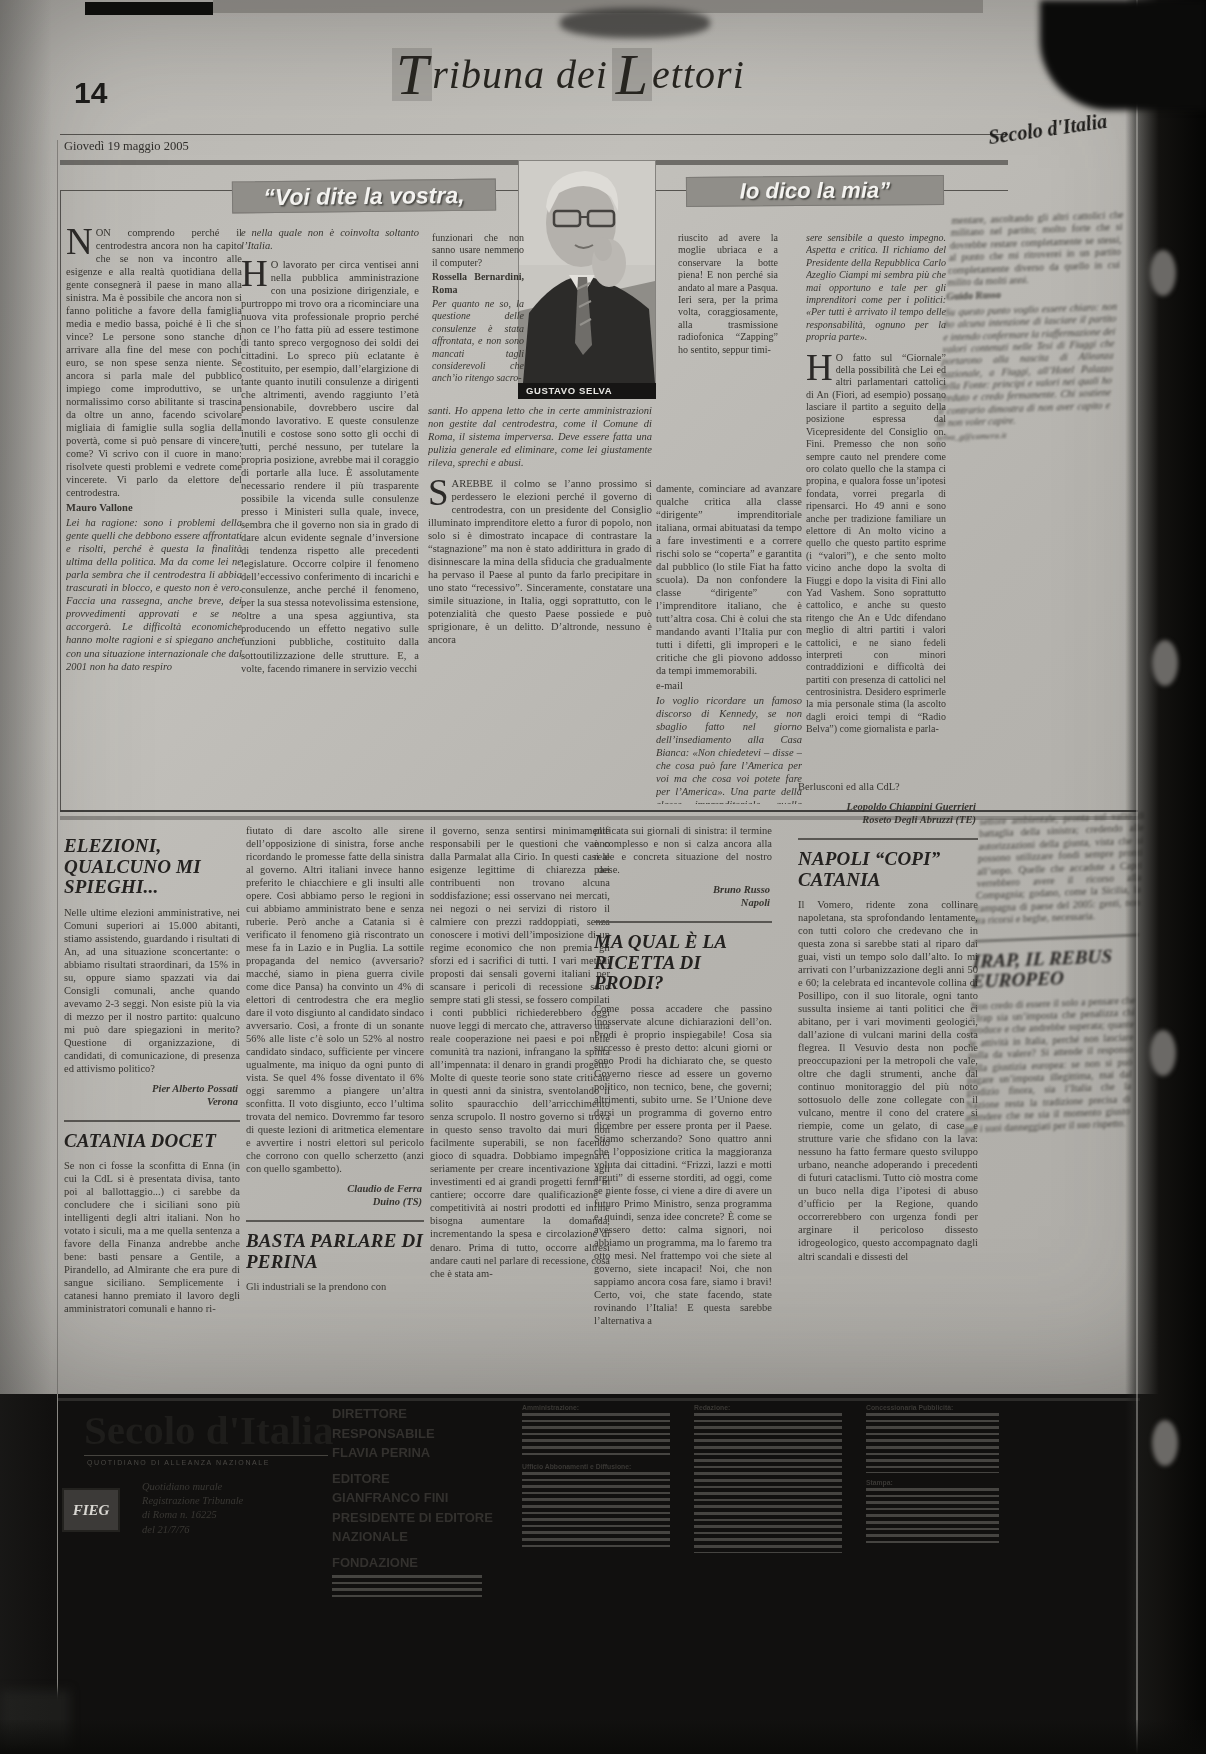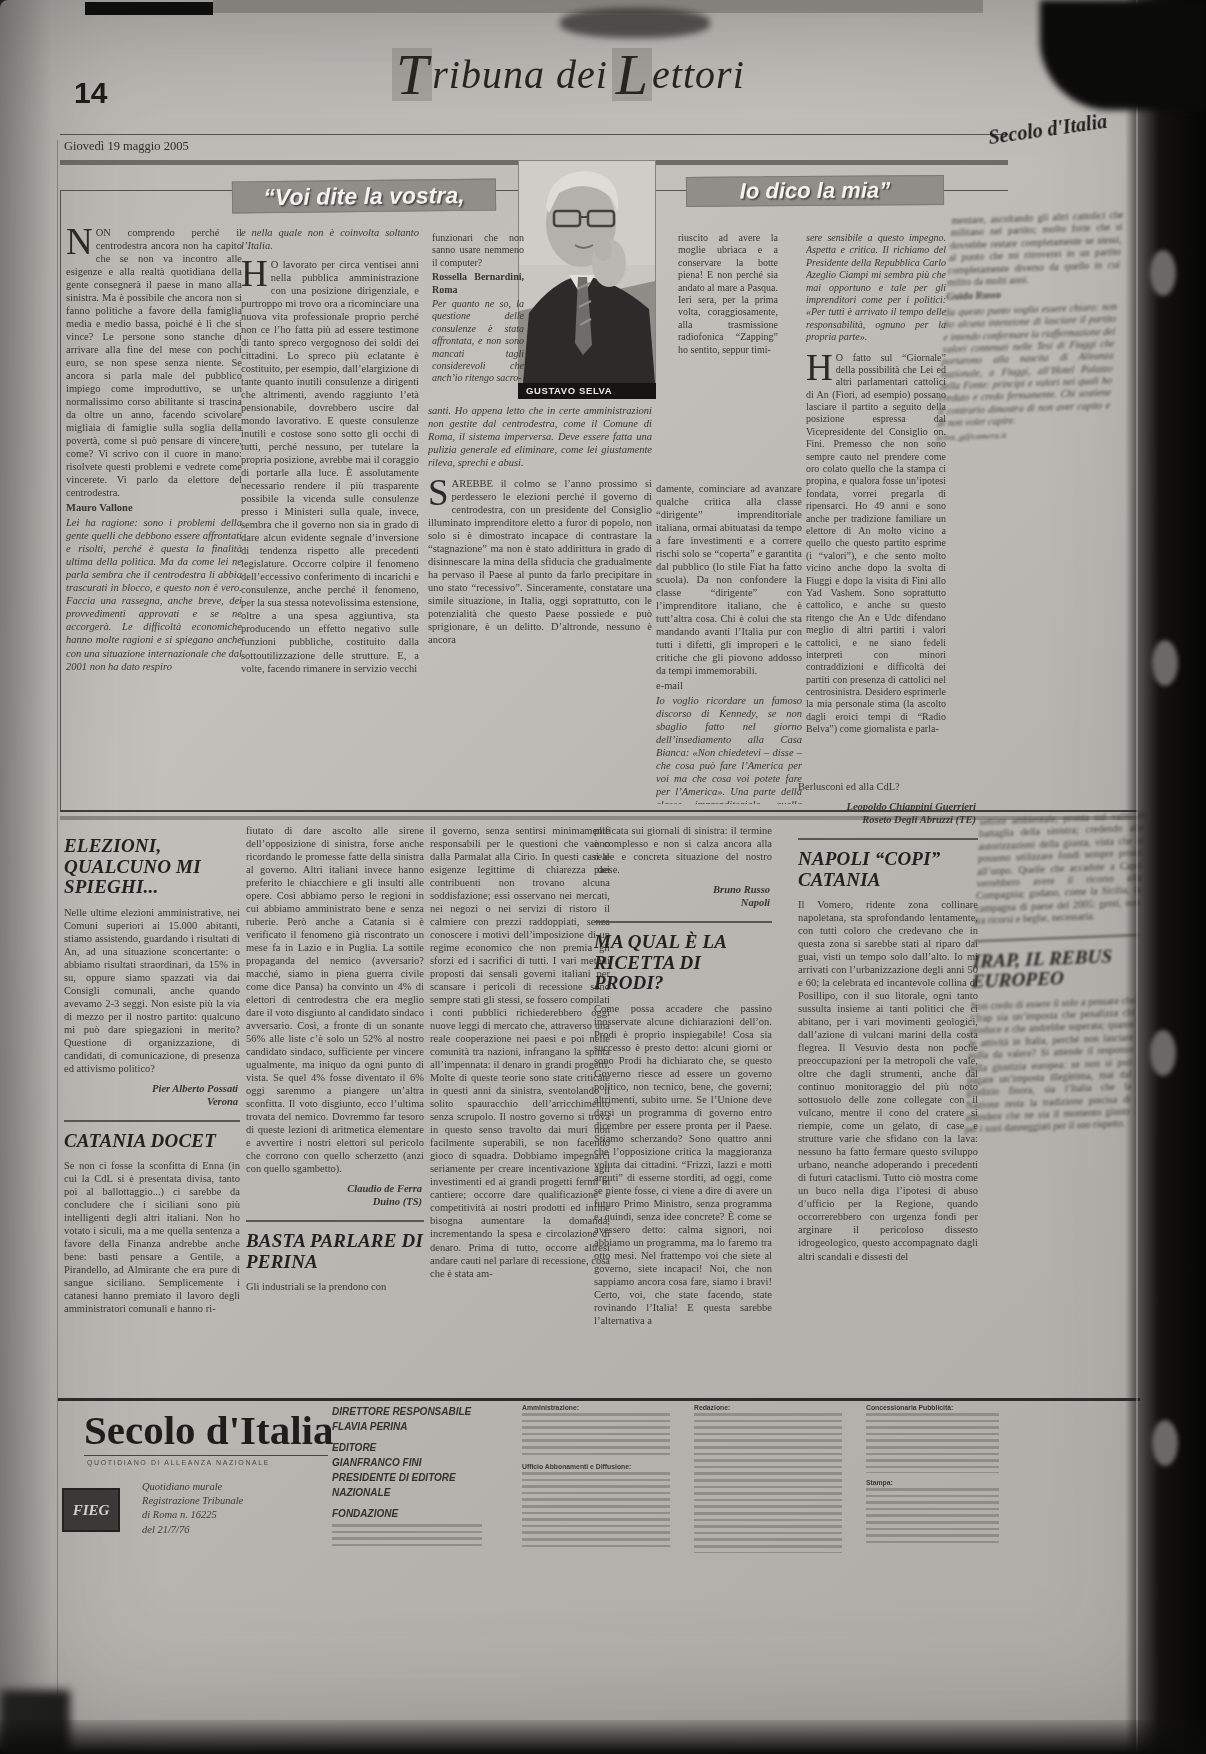--- a/index.html
+++ b/index.html
@@ -1,19 +1,19 @@
 <!DOCTYPE html>
 <html><head>
 <meta charset="utf-8">
 <style>
   html,body{margin:0;padding:0;}
   body{width:1206px;height:1754px;position:relative;background:#11100f;overflow:hidden;
        font-family:"Liberation Serif",serif;}
-  .paper{position:absolute;left:0;top:0;width:1206px;height:1754px;
-         background:linear-gradient(135deg,#bab8b3 0%,#c2c0bb 30%,#b6b4af 60%,#aeaca7 100%);border-radius:8px;}
+  .paper{position:absolute;left:0;top:0;width:1206px;height:1394px;
+         background:linear-gradient(135deg,#bab8b3 0%,#c2c0bb 30%,#b6b4af 60%,#aeaca7 100%);}
   .paper::after{content:"";position:absolute;inset:0;box-shadow:inset 0 0 140px rgba(55,53,50,.45);pointer-events:none;}
   .abs{position:absolute;}
   
   .col{position:absolute;font-family:"Liberation Serif",serif;font-size:10.5px;line-height:1.24;
        text-align:justify;color:#36342f;filter:blur(.35px);overflow:hidden;}
   .col p{margin:0 0 2px 0;}
   .it{font-style:italic;}
   .dc{float:left;font-size:37px;line-height:29px;padding:1px 3px 0 0;color:#2b2927;}
   .sigline{font-weight:bold;margin-top:1px;}
   .sig-r{text-align:right;font-weight:bold;font-style:italic;margin:7px 2px 7px 0;}
@@ -46,21 +46,21 @@
   
   .logo{position:absolute;left:84px;top:1406px;font-size:41px;font-weight:bold;color:#1e1d1b;filter:blur(.35px);}
   .logo-sub{position:absolute;left:87px;top:1459px;font-family:"Liberation Sans",sans-serif;font-size:7px;
             letter-spacing:1.6px;color:#4a4844;filter:blur(.4px);}
   .reg{position:absolute;left:142px;top:1480px;font-style:italic;font-size:10.5px;line-height:1.35;
        color:#3a3834;filter:blur(.45px);}
   .fieg{position:absolute;left:62px;top:1488px;width:54px;height:40px;background:#3c3a38;border:2px solid #23221f;
         color:#d9d7d2;font-weight:bold;font-style:italic;font-size:15px;text-align:center;line-height:40px;}
   .masthd-block{position:absolute;font-family:"Liberation Sans",sans-serif;font-size:7.5px;line-height:1.5;
                 color:#33312e;filter:blur(.4px);}
-  .masthd-block b{display:block;font-size:10px;font-style:italic;}
+  .masthd-block b{display:block;font-size:13px;}
   .fp-h{font-family:"Liberation Sans",sans-serif;font-weight:bold;font-size:6.8px;color:#3a3835;
         filter:blur(.4px);margin-bottom:2px;}
   .bars{background:repeating-linear-gradient(180deg,#716f6a 0 2.6px,rgba(0,0,0,0) 2.6px 6.6px);opacity:.55;}
   
   .dark{background:#0e0e0c;}
   .z5{z-index:5;} .z6{z-index:6;} .z7{z-index:7;}
 </style>
 </head>
 <body>
 

